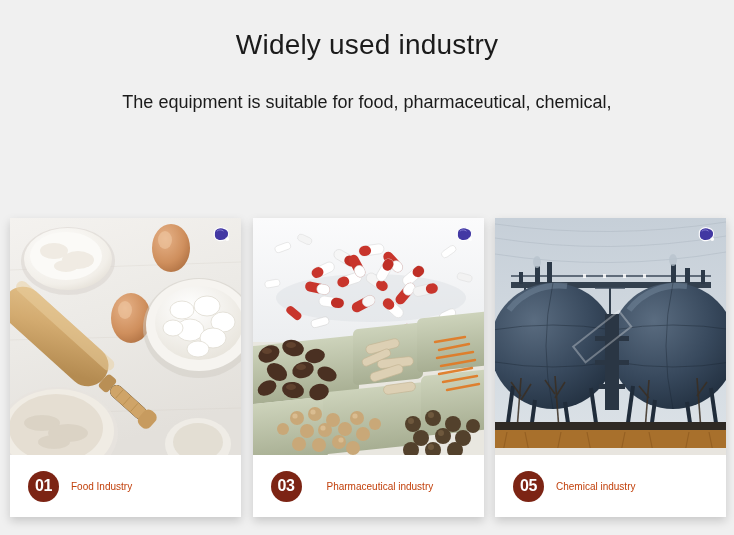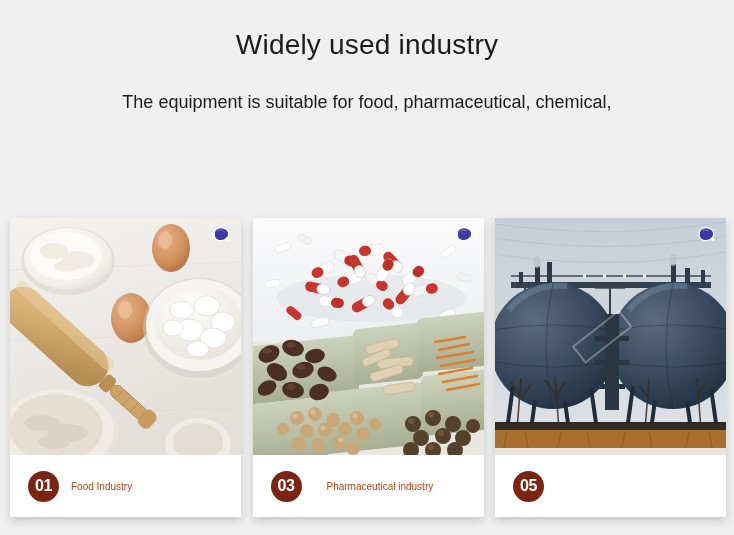--- a/index.html
+++ b/index.html
@@ -568,17 +568,18 @@
         <span class="watermark">
           <svg viewBox="0 0 24 20" aria-hidden="true">
             <path d="M4 8 C4 3, 10 1, 14 2 C19 3, 22 6, 21 11 C20 16, 14 18, 9 17 C5 16, 3.5 12, 4 8 Z" fill="#3a2fa0" stroke="#ffffff" stroke-width="1.4"></path>
             <path d="M7 6 C9 4, 13 4, 15 6" stroke="#8b83d8" stroke-width="1.2" fill="none" opacity="0.8"></path>
             <circle cx="19.5" cy="15.5" r="2.3" fill="#ffffff"></circle>
           </svg>
         </span>
       </div>
       <div class="card-caption gap-wide">
         <span class="badge">05</span>
+        <span class="caption-text">Chemical industry</span>
       </div>
     </div>
 
   </div>
 </div>
 
 </body></html>

